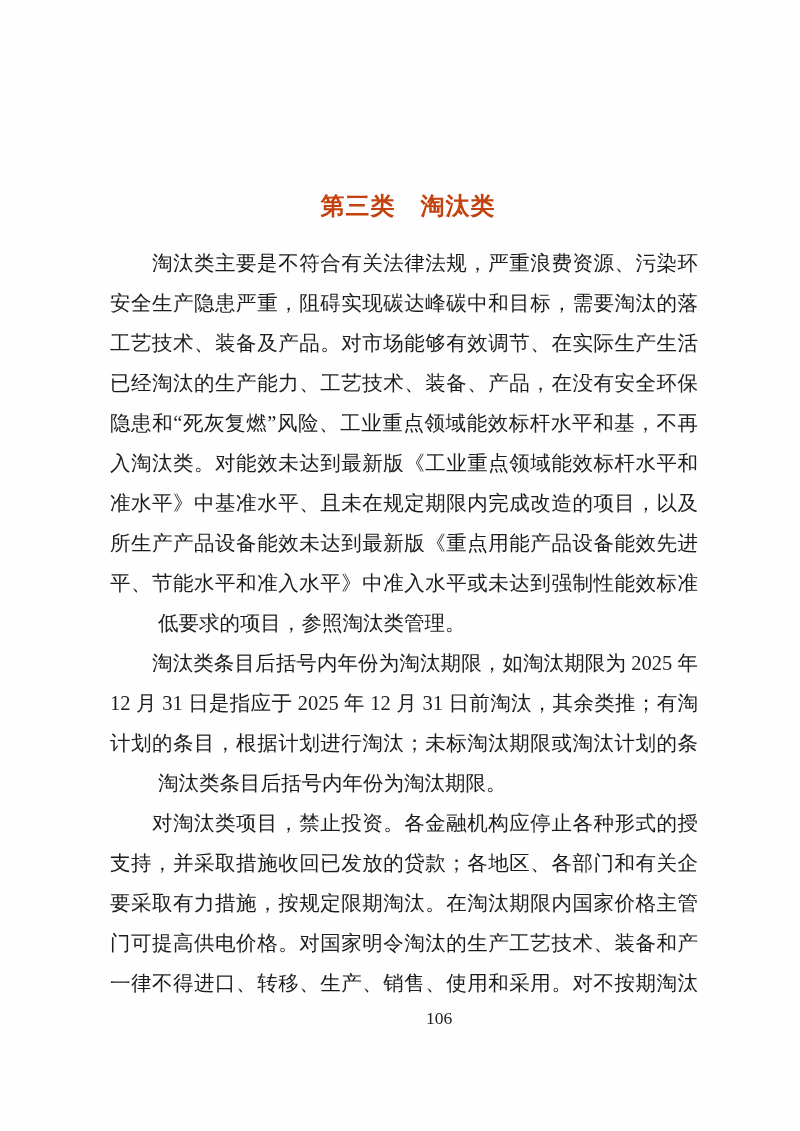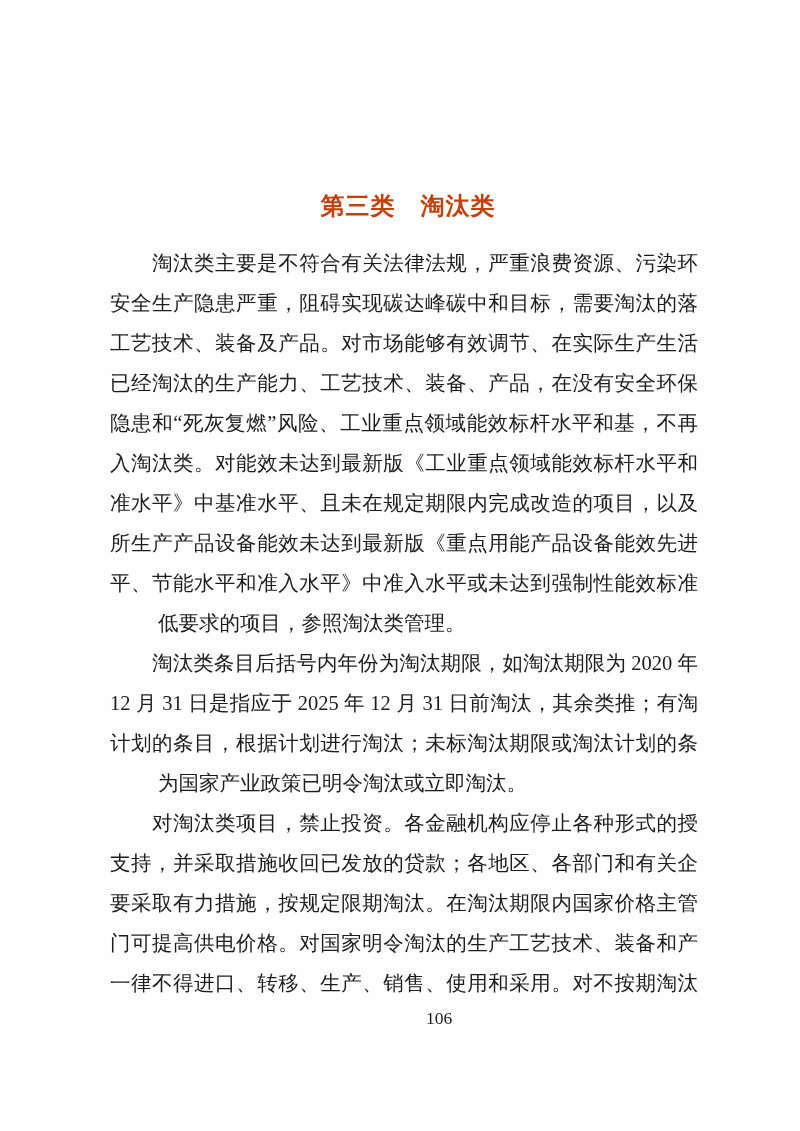--- a/index.html
+++ b/index.html
@@ -83,24 +83,24 @@
       <div class="line">已经淘汰的生产能力、工艺技术、装备、产品，在没有安全环保等</div>
       <div class="line">隐患和“死灰复燃”风险、工业重点领域能效标杆水平和基，不再列</div>
       <div class="line">入淘汰类。对能效未达到最新版《工业重点领域能效标杆水平和基</div>
       <div class="line">准水平》中基准水平、且未在规定期限内完成改造的项目，以及对</div>
       <div class="line">所生产产品设备能效未达到最新版《重点用能产品设备能效先进水</div>
       <div class="line">平、节能水平和准入水平》中准入水平或未达到强制性能效标准最</div>
       <div class="line pend">低要求的项目，参照淘汰类管理。</div>
     </div>
 
     <div class="paragraph">
-      <div class="line indent">淘汰类条目后括号内年份为淘汰期限，如淘汰期限为 2020 年</div>
+      <div class="line indent">淘汰类条目后括号内年份为淘汰期限，如淘汰期限为 2025 年</div>
       <div class="line">12 月 31 日是指应于 2025 年 12 月 31 日前淘汰，其余类推；有淘汰</div>
       <div class="line">计划的条目，根据计划进行淘汰；未标淘汰期限或淘汰计划的条目</div>
-      <div class="line pend">为国家产业政策已明令淘汰或立即淘汰。</div>
+      <div class="line pend">淘汰类条目后括号内年份为淘汰期限。</div>
     </div>
 
     <div class="paragraph">
       <div class="line indent">对淘汰类项目，禁止投资。各金融机构应停止各种形式的授信</div>
       <div class="line">支持，并采取措施收回已发放的贷款；各地区、各部门和有关企业</div>
       <div class="line">要采取有力措施，按规定限期淘汰。在淘汰期限内国家价格主管部</div>
       <div class="line">门可提高供电价格。对国家明令淘汰的生产工艺技术、装备和产品，</div>
       <div class="line">一律不得进口、转移、生产、销售、使用和采用。对不按期淘汰生</div>
     </div>
 

